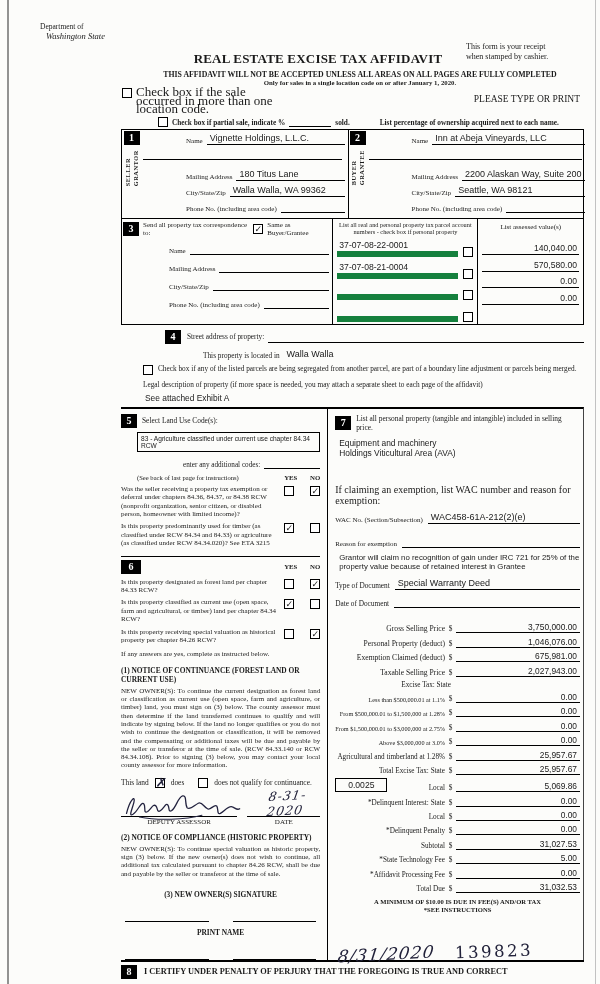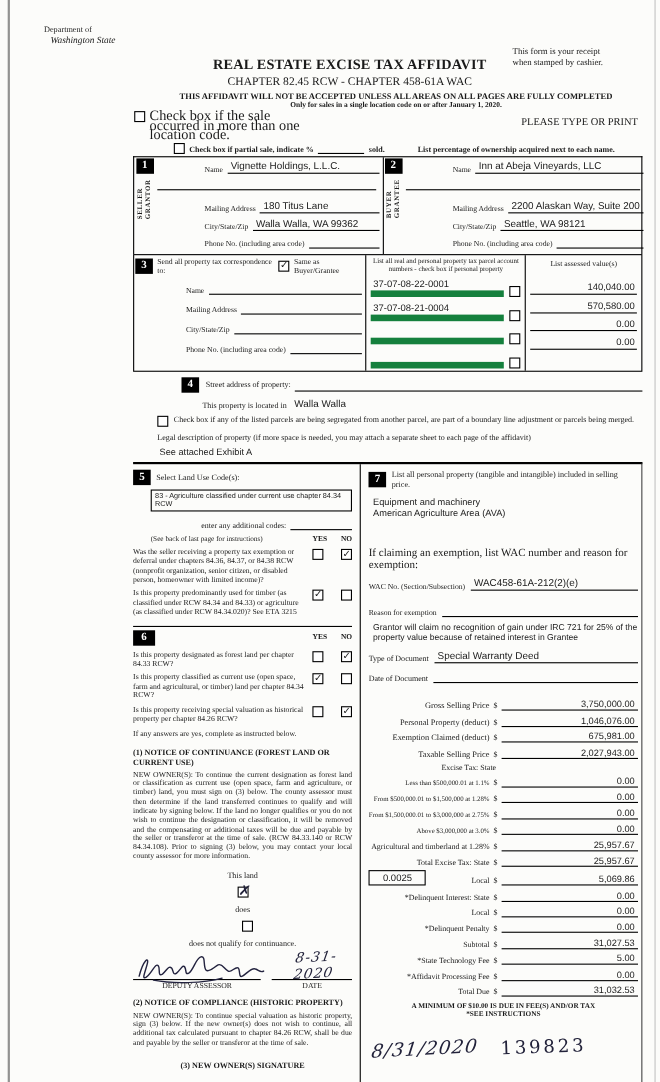--- a/index.html
+++ b/index.html
@@ -78,21 +78,21 @@
   .headrow{display:flex;align-items:center;gap:5px;font-size:7.4px;}
   .codebox{border:1px solid #000;font-family:"Liberation Sans",sans-serif;font-size:6.6px;
            padding:2px 3px;margin:4px 0 0 16px;}
   .instr-row{display:flex;justify-content:space-between;align-items:flex-end;margin:5px 0 1px 16px;font-size:6.6px;}
   .yesno{display:flex;width:36px;justify-content:space-between;font-size:6.8px;font-weight:bold;flex:none;}
   .qrow{display:flex;margin:4px 0 0 0;}
   .qtext{flex:1;font-size:7px;line-height:8.4px;padding-right:8px;}
   .qboxes{width:36px;display:flex;justify-content:space-between;padding-top:1px;flex:none;}
   .para{font-size:7px;line-height:8.3px;text-align:justify;margin-top:3px;}
   .ptitle{font-size:7.4px;font-weight:bold;margin-top:7px;}
-  .qualify-row{display:flex;align-items:center;gap:6px;font-size:7.4px;margin-top:8px;flex-direction:column;}
+  .qualify-row{display:flex;align-items:center;gap:6px;font-size:7.4px;margin-top:8px;}
   .handx{display:inline-block;font-size:13px;line-height:8px;font-weight:bold;transform:rotate(8deg);color:#22223a;}
   .sigarea{display:flex;align-items:flex-end;gap:10px;margin-top:2px;}
   .sigblock{flex:1.6;text-align:center;}
   .sigline{border-bottom:1px solid #000;position:relative;height:26px;}
   .sig{position:absolute;left:0;bottom:-6px;}
   .siglab{font-size:7px;font-weight:normal;margin-top:1px;}
   .dateblock{flex:1;text-align:center;}
   .handdate{display:inline-block;font-size:12.5px;transform:skewX(-12deg) rotate(-3deg);letter-spacing:1px;}
   .twolines{display:flex;gap:24px;margin:12px 4px 0 4px;}
   .twolines div{flex:1;border-bottom:1px solid #000;height:10px;}
@@ -140,21 +140,20 @@
     <div class="logo-state">Washington State</div>
   </div>
 
   <div class="receipt-note">
     <div>This form is your receipt</div>
     <div>when stamped by cashier.</div>
   </div>
 
   <div class="title-block">
     <div class="form-title">REAL ESTATE EXCISE TAX AFFIDAVIT</div>
-    <div class="form-subtitle">CHAPTER 82.45 RCW - CHAPTER 458-61A WAC</div>
   </div>
   <div class="warning">THIS AFFIDAVIT WILL NOT BE ACCEPTED UNLESS ALL AREAS ON ALL PAGES ARE FULLY COMPLETED</div>
   <div class="only-note">Only for sales in a single location code on or after January 1, 2020.</div>
 
   <div class="pre-row">
     <div class="multi-loc">
       <span class="cb"></span>
       <span>Check box if the sale occurred in more than one location code.</span>
     </div>
     <div class="please-type b" style="font-weight:normal">PLEASE TYPE OR PRINT</div>
@@ -285,21 +284,21 @@
         <div class="assessval">0.00</div>
       </div>
     </div>
 
     <div class="sec4">
       <div class="fldrow" style="margin-top:2px;align-items:center">
         <span class="numbox">4</span>
         <span class="fldlab" style="font-size:7.3px;padding-left:6px">Street address of property:</span>
         <span class="fldval"></span>
       </div>
-      <div class="fldrow" style="margin-left:17px;margin-top:5px">
+      <div class="fldrow" style="margin-left:36px;margin-top:5px">
         <span class="fldlab" style="font-size:7.3px">This property is located in</span>
         <span class="fldval" style="flex:none;min-width:150px;border-bottom:none">Walla Walla</span>
       </div>
       <div class="seg-row">
         <span class="cb"></span>
         <span>Check box if any of the listed parcels are being segregated from another parcel, are part of a boundary line adjustment or parcels being merged.</span>
       </div>
       <div class="txt" style="margin:5px 0 0 22px">Legal description of property (if more space is needed, you may attach a separate sheet to each page of the affidavit)</div>
       <div class="sans" style="font-size:8.4px;margin:4px 0 0 24px">See attached Exhibit A</div>
     </div>
@@ -411,21 +410,21 @@
           <div></div>
         </div>
       </div>
 
       <div class="colR">
         <div class="headrow" style="margin-top:3px">
           <span class="numbox">7</span>
           <span>List all personal property (tangible and intangible) included in selling price.</span>
         </div>
         <div class="ppline" style="margin-top:6px">Equipment and machinery</div>
-        <div class="ppline">American Agriculture Area (AVA)</div>
+        <div class="ppline">Holdings Viticultural Area (AVA)</div>
 
         <div style="font-size:10px;margin-top:26px">If claiming an exemption, list WAC number and reason for exemption:</div>
         <div class="lblrow">
           <span class="lbl7">WAC No. (Section/Subsection)</span>
           <span class="val7">WAC458-61A-212(2)(e)</span>
         </div>
         <div class="lblrow">
           <span class="lbl7">Reason for exemption</span>
           <span class="val7" style="margin-top:6px"></span>
         </div>

